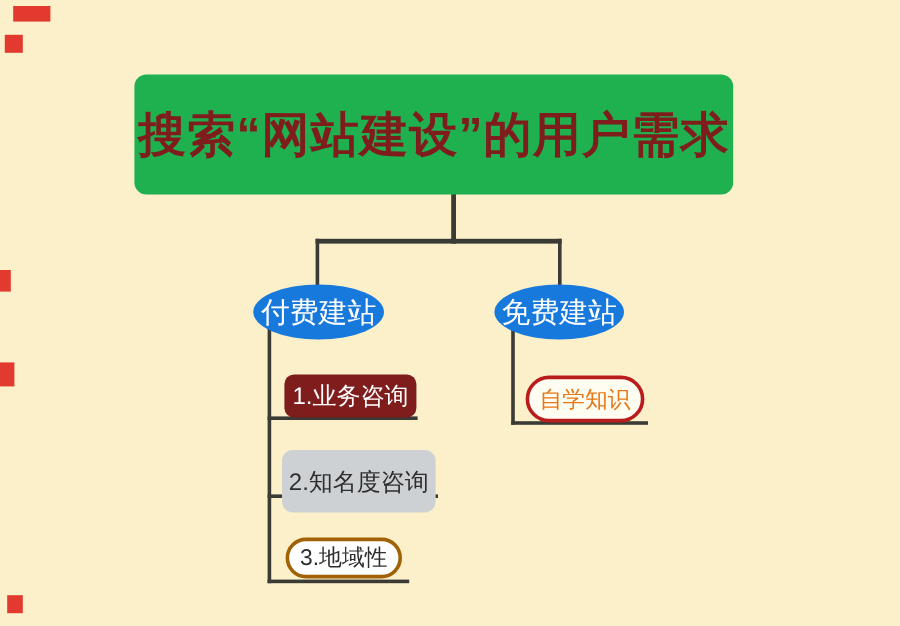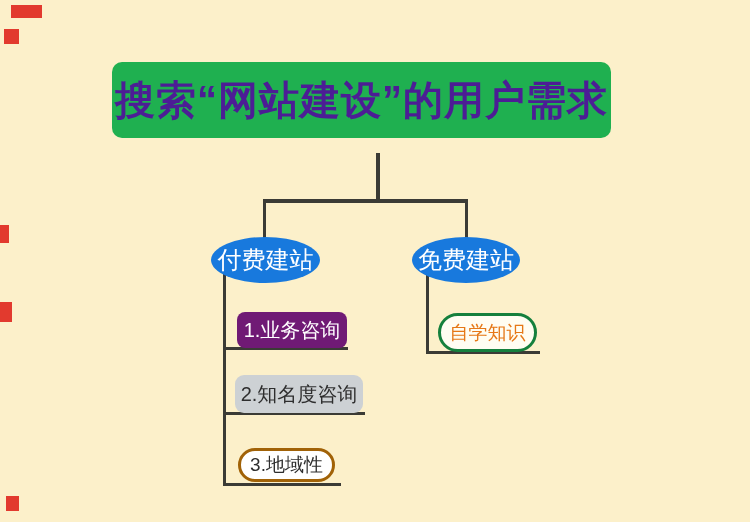--- a/index.html
+++ b/index.html
@@ -7,24 +7,24 @@
     width: 750px; height: 522px;
     position: relative;
     background: #FCF0CA;
     overflow: hidden;
     font-family: "Liberation Sans", "DejaVu Sans", sans-serif;
   }
   .abs { position: absolute; box-sizing: border-box; }
 
   
   .root-box {
-    left: 112px; top: 62px; width: 499px; height: 76px;
+    left: 112px; top: 62px; width: 499px; height: 100px;
     background: #1FB050; border-radius: 10px;
     display: flex; align-items: center; justify-content: center;
-    color: #4c1d95; font-size: 40px; font-weight: bold; letter-spacing: 1px;
+    color: #7f1d1d; font-size: 40px; font-weight: bold; letter-spacing: 1px;
     white-space: nowrap;
   }
 
   
   .line { background: #3B3B35; }
   .v-root   { left: 376px; top: 153px; width: 4px;  height: 50px; }
   .h-main   { left: 263px; top: 199px; width: 205px; height: 4px; }
   .v-left   { left: 263px; top: 199px; width: 3px;  height: 39px; }
   .v-right  { left: 465px; top: 199px; width: 3px;  height: 39px; }
   .trunk-l  { left: 223px; top: 272px; width: 3px;  height: 214px; }
@@ -44,34 +44,34 @@
   .ellipse-paid { left: 211px; top: 237px; width: 109px; height: 46px; }
   .ellipse-free { left: 412px; top: 237px; width: 108px; height: 46px; text-align: center; }
 
   
   .node {
     display: flex; align-items: center; justify-content: center;
     font-size: 20px; white-space: nowrap;
   }
   .node-red {
     left: 237px; top: 312px; width: 110px; height: 36px;
-    background: #701a75; border-radius: 8px; color: #FFFFFF;
+    background: #7f1d1d; border-radius: 8px; color: #FFFFFF;
   }
   .node-gray {
-    left: 235px; top: 375px; width: 128px; height: 38px;
+    left: 235px; top: 375px; width: 128px; height: 52px;
     background: #CDD1D4; border-radius: 9px; color: #2E2E2E;
   }
   .node-pill {
     left: 238px; top: 448px; width: 97px; height: 34px;
     background: #FFFFFF; border: 3px solid #a16207;
     border-radius: 17px; color: #2E2E2E; font-size: 19px;
   }
   .node-orange {
     left: 438px; top: 313px; width: 99px; height: 39px;
-    background: #FFFDF2; border: 3px solid #15803d;
+    background: #FFFDF2; border: 3px solid #b91c1c;
     border-radius: 20px; color: #E67817; font-size: 19px;
   }
 
   
   .mark { background: #E23A2E; }
   .mark-1 { left: 11px; top: 5px;   width: 31px; height: 13px; }
   .mark-2 { left: 4px;  top: 29px;  width: 15px; height: 15px; }
   .mark-3 { left: 0px;  top: 225px; width: 9px;  height: 18px; }
   .mark-4 { left: 0px;  top: 302px; width: 12px; height: 20px; }
   .mark-5 { left: 6px;  top: 496px; width: 13px; height: 15px; }

